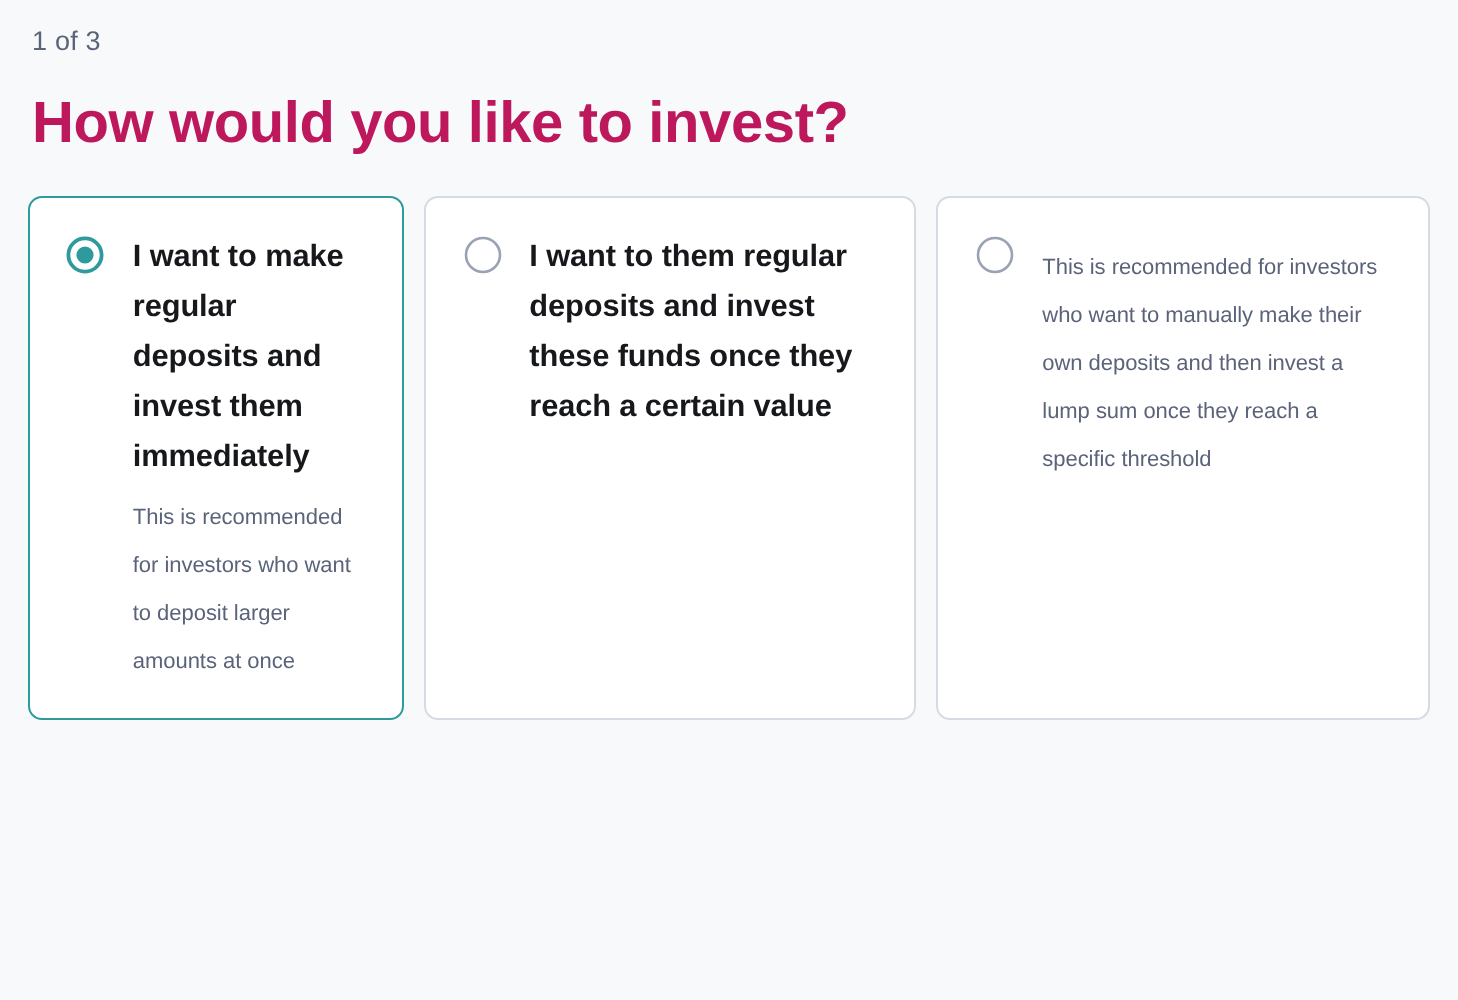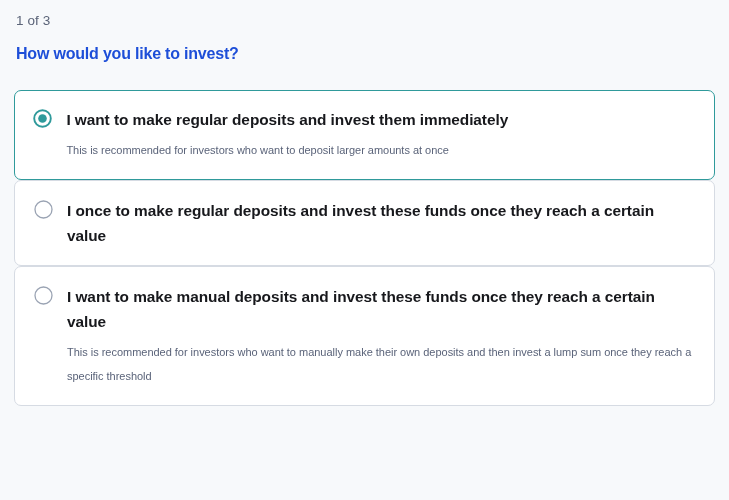--- a/index.html
+++ b/index.html
@@ -23,31 +23,32 @@
   }
   .step-counter {
     font-size: 13.5px;
     color: #5b6478;
     letter-spacing: 0.1px;
     padding-top: 13px;
     padding-left: 2px;
     line-height: 16px;
   }
   .page-title {
-    font-size: 16px;
+    font-size: 29px;
     font-weight: 700;
-    color: #1d4ed8;
+    color: #be185d;
     letter-spacing: -0.2px;
     padding-left: 2px;
     line-height: 28px;
   }
   .options {
     margin-top: 22px;
     display: flex;
-    flex-direction: column;
+    flex-direction: row;
+    gap: 10px;
   }
   .option-card {
     position: relative;
     background: #ffffff;
     border: 1px solid #d6dbe3;
     border-radius: 7px;
     box-sizing: border-box;
     padding: 17px 20px 17px 19px;
     display: flex;
     align-items: flex-start;
@@ -114,30 +115,29 @@
       </div>
     </div>
 
     <div class="option-card card-2">
       <span class="radio">
         <svg width="19" height="19" viewBox="0 0 19 19">
           <circle cx="9.5" cy="9.5" r="8.5" fill="#ffffff" stroke="#9aa3b3" stroke-width="1.3"></circle>
         </svg>
       </span>
       <div class="option-body">
-        <div class="option-title">I once to make regular deposits and invest these funds once they reach a certain value</div>
+        <div class="option-title">I want to them regular deposits and invest these funds once they reach a certain value</div>
       </div>
     </div>
 
     <div class="option-card card-3">
       <span class="radio">
         <svg width="19" height="19" viewBox="0 0 19 19">
           <circle cx="9.5" cy="9.5" r="8.5" fill="#ffffff" stroke="#9aa3b3" stroke-width="1.3"></circle>
         </svg>
       </span>
       <div class="option-body">
-        <div class="option-title">I want to make manual deposits and invest these funds once they reach a certain value</div>
         <div class="option-desc">This is recommended for investors who want to manually make their own deposits and then invest a lump sum once they reach a specific threshold</div>
       </div>
     </div>
 
   </div>
 </div>
 
 </body></html>

